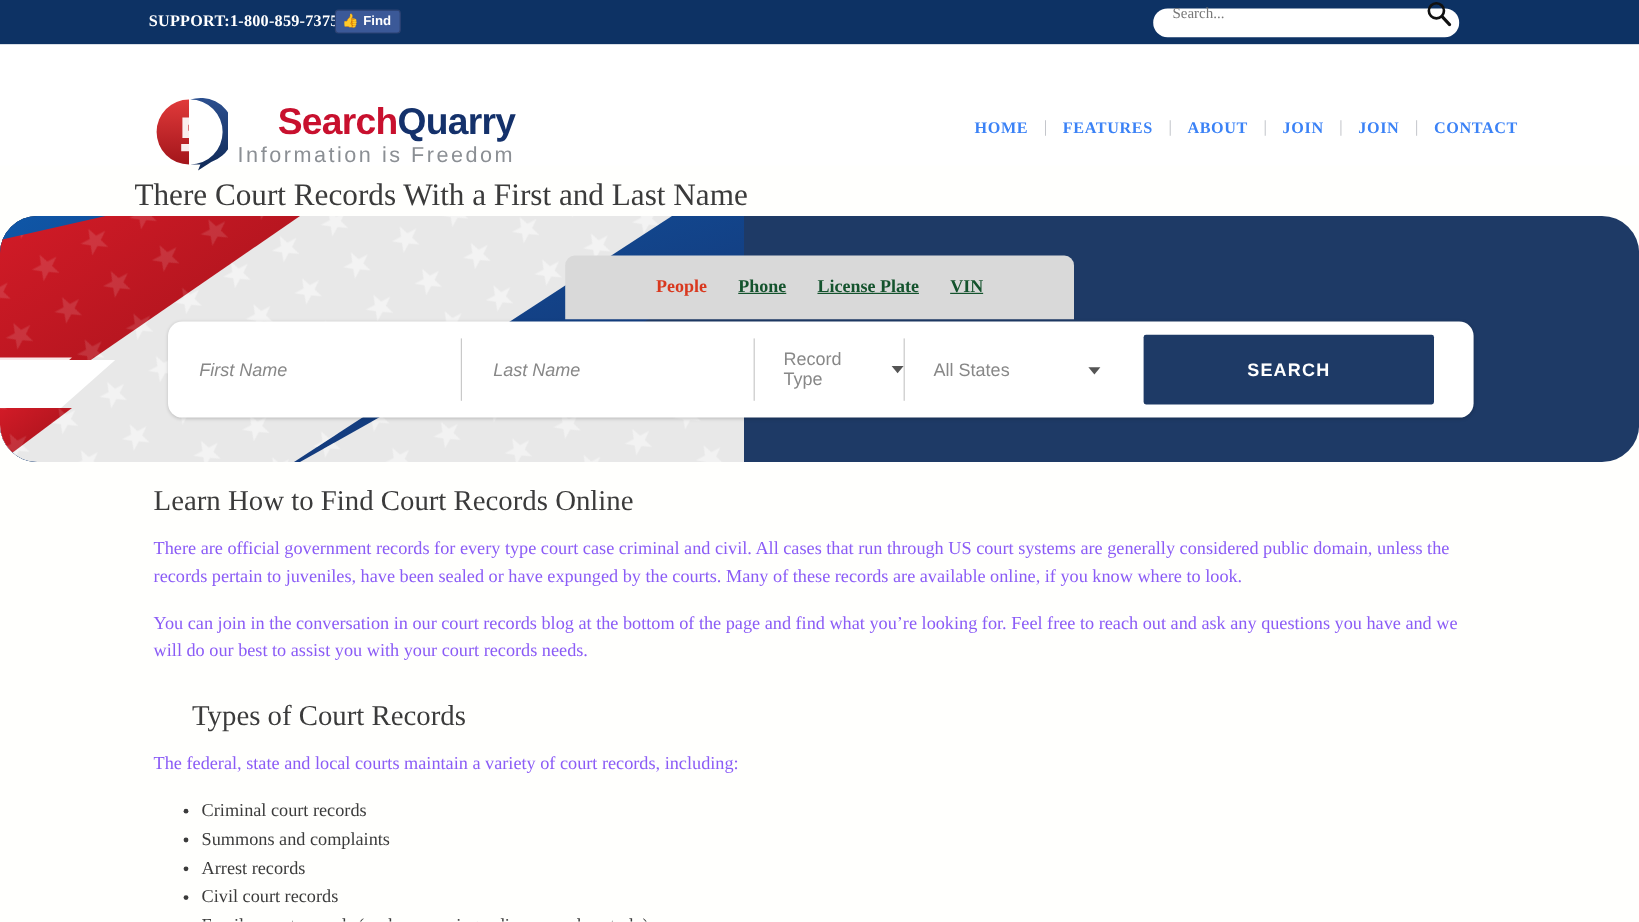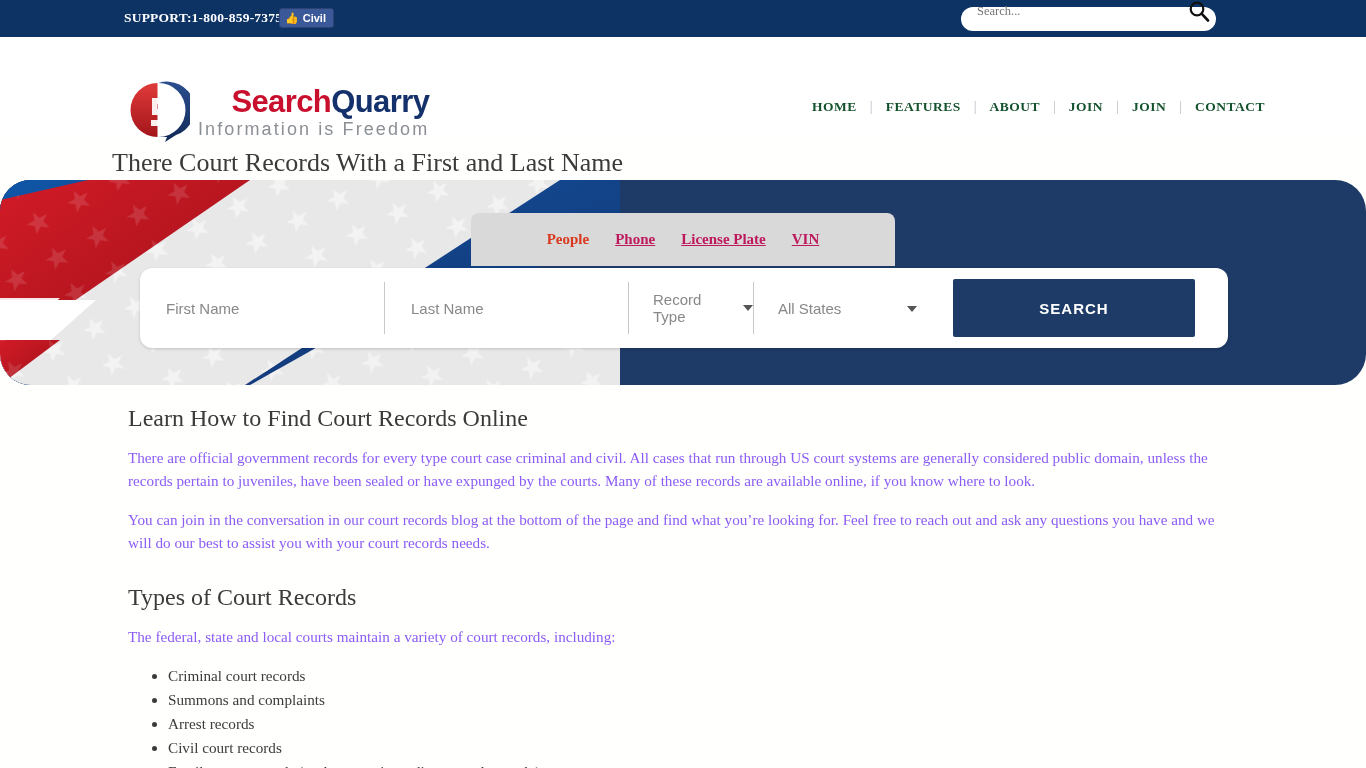--- a/index.html
+++ b/index.html
@@ -54,21 +54,21 @@
   .logo-line1 { font-family:"Liberation Sans", sans-serif; font-size:31px; font-weight:bold; letter-spacing:-0.6px; }
   .logo-line1 .s1 { color:#c8102e; }
   .logo-line1 .s2 { color:#14316b; }
   .logo-line2 {
     font-family:"Liberation Sans", sans-serif; font-size:18px;
     color:#8b8f94; letter-spacing:2.1px; margin-top:3px;
   }
 
   .mainnav { position:absolute; right:88px; top:62px; display:flex; align-items:center; }
   .mainnav a {
-    color:#14532d; text-decoration:none; font-weight:bold;
+    color:#3b82f6; text-decoration:none; font-weight:bold;
     font-size:13.5px; font-family:"Liberation Serif", serif;
     letter-spacing:0.5px; padding:0 13px;text-align:right;
   }
   .navsep { color:#b9bcc2; font-size:14px; }
 
   
   .page-title {
     position:absolute; left:112px; top:131px;
     font-size:26px; color:#3b3b3b; font-weight:normal;
     font-family:"Liberation Serif", serif;
@@ -81,37 +81,37 @@
   }
   .flagart { position:absolute; left:0; top:0; width:620px; height:205px; }
 
   .tabbar {
     position:absolute; left:471px; top:33px; width:424px; height:53px;
     background:#d9d9d9; border-radius:8px 8px 0 0;
     display:flex; align-items:center; justify-content:center; gap:0px;
   }
   .tabbar a {
     font-family:"Liberation Serif", serif; font-size:15px; font-weight:bold;
-    color:#be185d; text-decoration:underline; padding:0 13px;
+    color:#14532d; text-decoration:underline; padding:0 13px;
   }
   .tabbar a.active { color:#d9381e; text-decoration:none; }
 
   .searchbox {
     position:absolute; left:140px; top:88px; width:1088px; height:80px;
     background:#ffffff; border-radius:12px; display:flex; align-items:center;
     box-shadow:0 1px 3px rgba(0,0,0,0.18);
   }
   .field {
     height:52px; display:flex; align-items:center; position:relative;
     border-right:1px solid #c9c9c9; padding-left:24px;
   }
   .field:last-of-type { border-right:none; }
   .field input {
     border:none; outline:none; background:transparent; width:100%;
-    font-family:"Liberation Sans", sans-serif; font-size:15px; color:#555;
+    font-family:"Liberation Sans", sans-serif; font-size:15px; color:#555;font-style:italic;
   }
   .field input::placeholder { color:#888; }
   .f-first { width:245px; }
   .f-last  { width:244px; }
   .f-rec   { width:125px; }
   .f-state { width:185px; }
   .sel-text { font-family:"Liberation Sans", sans-serif; font-size:15px; color:#888; }
   .caret {
     width:0; height:0; border-left:5px solid transparent; border-right:5px solid transparent;
     border-top:6px solid #555; display:inline-block; margin-left:6px; vertical-align:middle;
@@ -124,41 +124,41 @@
     font-weight:bold; letter-spacing:1px;
   }
 
   
   .content { position:absolute; left:0; top:385px; width:1366px; }
   .content-inner { width:1110px; margin:0 auto; padding-top:20px; }
   h2.sec {
     font-size:24px; font-weight:normal; color:#3b3b3b;
     margin:0 0 14px 0; font-family:"Liberation Serif", serif;
   }
-  h2.sec2 { margin-top:30px; }
+  h2.sec2 { margin-top:30px;margin-left:32px; }
   p.body {
     font-size:15.2px; color:#8b5cf6; line-height:23px;
     margin:0 0 16px 0; font-family:"Liberation Serif", serif;
   }
   ul.bullets { margin:12px 0 0 0; padding-left:40px; }
   ul.bullets li {
     font-size:15.2px; color:#3b3b3b; line-height:24px;
     font-family:"Liberation Serif", serif; margin-bottom:0px;
   }
 </style>
 </head>
 <body>
 
 <div class="topbar">
   <div class="topbar-inner">
     <span class="support-text">SUPPORT:1-800-859-7375</span>
 
     <div class="fb-like">
       <span class="fb-thumb">👍</span>
-      <span class="fb-label">Civil</span>
+      <span class="fb-label">Find</span>
     </div>
 
     <div class="topsearch">
       <input type="text" placeholder="Search..." style="">
       <span class="mag">
         <svg width="22" height="22" viewBox="0 0 22 22">
           <circle cx="9" cy="9" r="6.3" fill="none" stroke="#111" stroke-width="2.2"></circle>
           <line x1="13.6" y1="13.6" x2="20" y2="20.5" stroke="#111" stroke-width="2.6" stroke-linecap="round"></line>
         </svg>
       </span>

